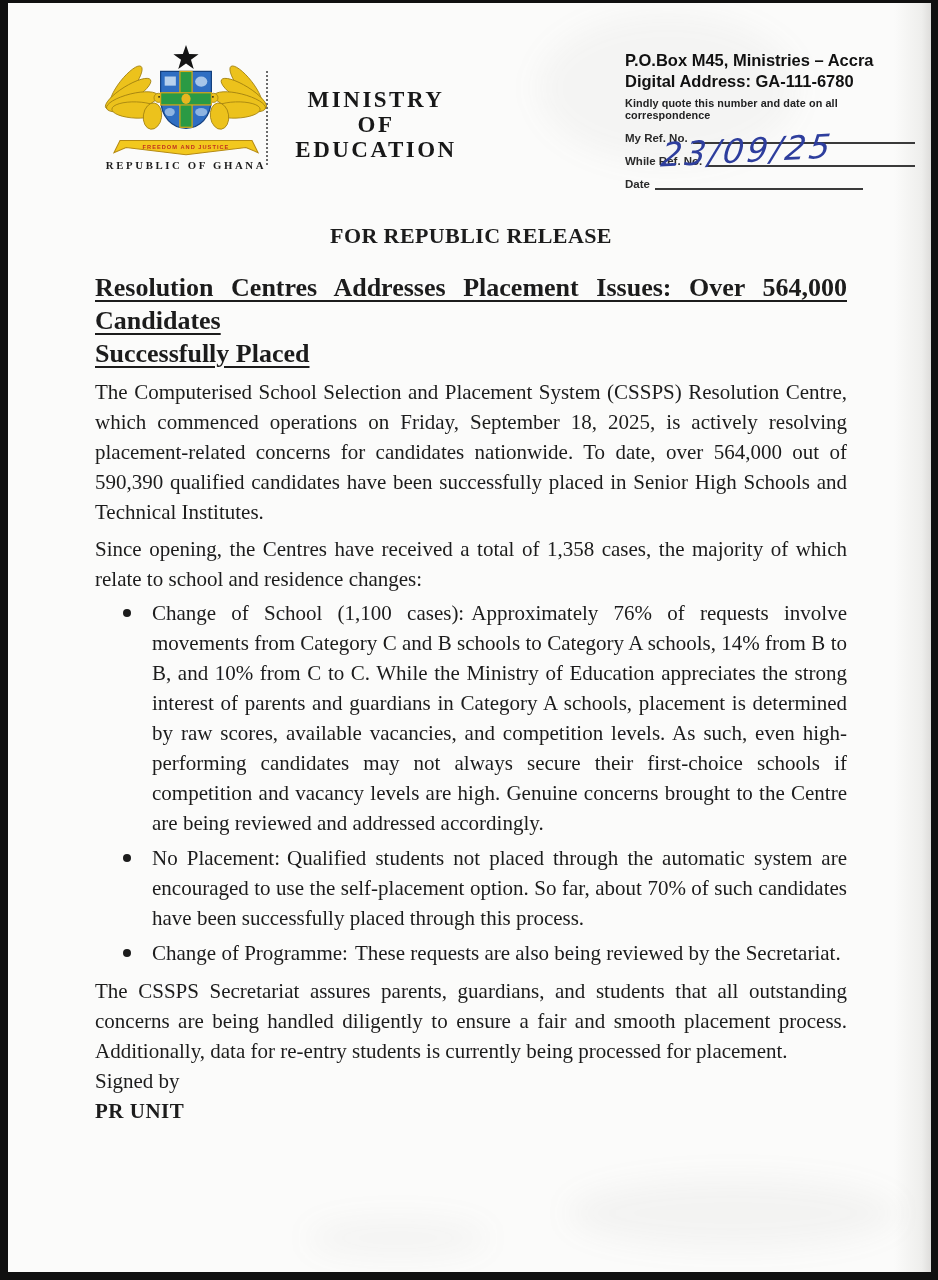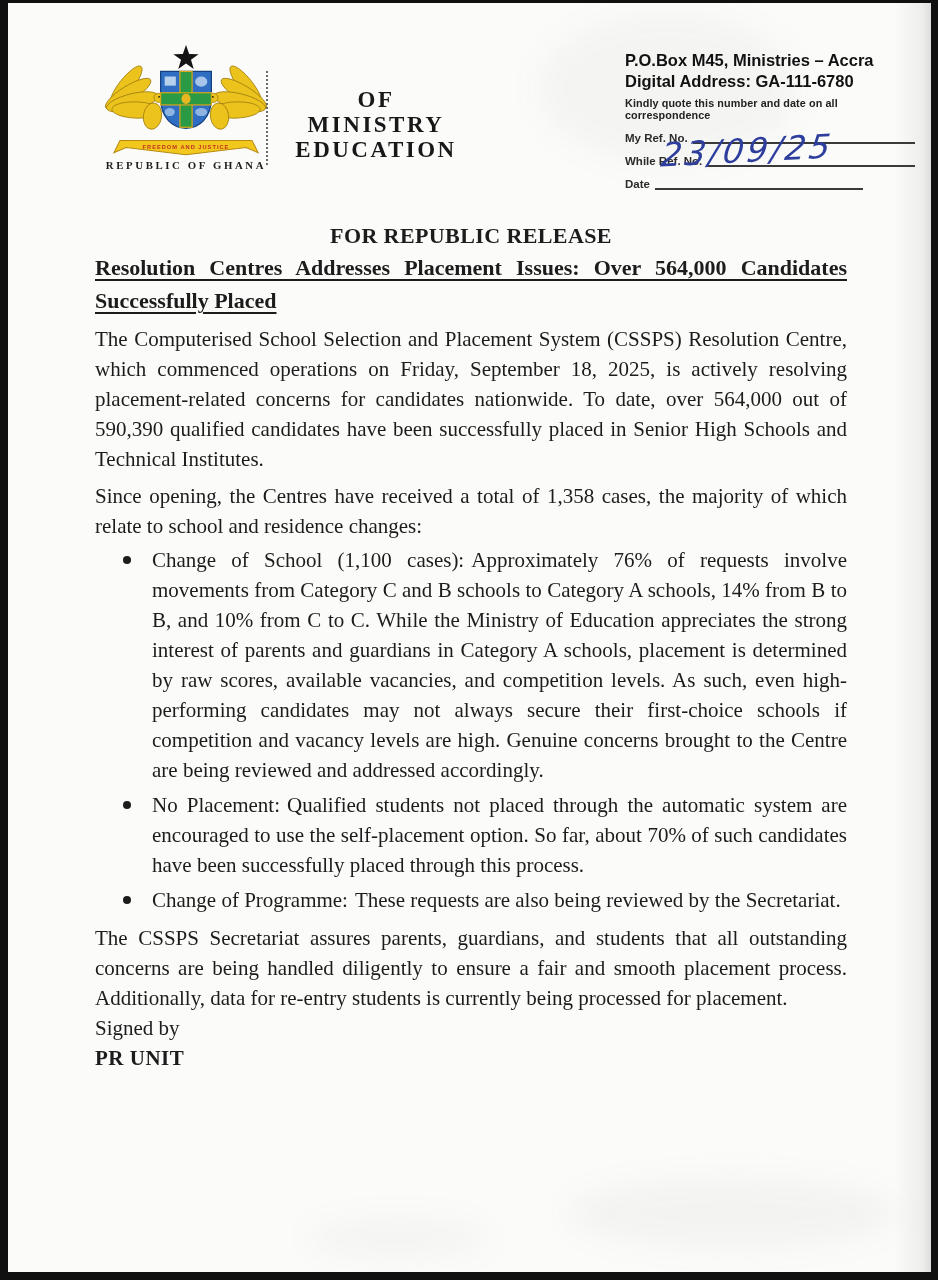--- a/index.html
+++ b/index.html
@@ -34,21 +34,21 @@
   .refrow.date .line{margin-right:52px;}
   .handwriting{
     position:absolute;left:36px;top:84px;
     font-family:"DejaVu Sans",sans-serif;font-style:italic;font-size:33px;line-height:33px;
     color:#2e3e9d;transform:rotate(-3deg) skewX(-10deg);letter-spacing:3px;font-weight:500;
   }
 
   
   .doc{margin-left:87px;width:752px;font-size:21px;line-height:30px;text-align:justify;color:#1c1c1c;}
   .tag{margin-top:46px;text-align:center;font-weight:bold;font-size:22px;line-height:30px;letter-spacing:0.4px;}
-  .headline{font-weight:bold;font-size:22px;line-height:33px;}
+  .headline{margin-top:20px;font-weight:bold;font-size:26px;line-height:33px;}
   .headline div{text-decoration:underline;text-decoration-thickness:2px;text-underline-offset:4px;}
   .headline .hl1{text-align:justify;text-align-last:justify;}
   .p1{margin-top:7px;}
   .p2{margin-top:6px;}
   ul.cases{margin:4px 0 0 0;padding:0;list-style:none;}
   ul.cases li{position:relative;padding-left:57px;margin-bottom:5px;}
   ul.cases li::before{content:"";position:absolute;left:28px;top:11px;width:8px;height:8px;border-radius:50%;background:#1c1c1c;}
   .blabel{font-weight:normal;margin-right:7px;}
   .closing{margin-top:8px;}
   .signed{line-height:30px;}
@@ -105,22 +105,22 @@
       <g>
         <polygon points="20,96 150,96 156,108 144,103 85,110 26,103 14,108" fill="#f2c81e" stroke="#b58a12" stroke-width="1"></polygon>
         <text x="85" y="104.5" text-anchor="middle" font-family="Liberation Sans, sans-serif" font-size="5.6" letter-spacing="1" fill="#c03020" font-weight="bold">FREEDOM AND JUSTICE</text>
       </g>
       <text x="85" y="124" text-anchor="middle" font-family="Liberation Serif, serif" font-size="10.6" letter-spacing="2.6" fill="#1c1c1c" font-weight="600">REPUBLIC OF GHANA</text>
     </svg>
 
     <div class="divider"></div>
 
     <div class="ministry">
+      <div>MINISTRY</div>
       <div>OF</div>
-      <div>MINISTRY</div>
       <div>EDUCATION</div>
     </div>
 
     <div class="contact">
       <div class="big">P.O.Box M45, Ministries – Accra</div>
       <div class="big">Digital Address: GA-111-6780</div>
       <div class="note">Kindly quote this number and date on all correspondence</div>
       <div class="refrow">
         <span class="lbl">My Ref. No.</span>
         <span class="line"></span>

